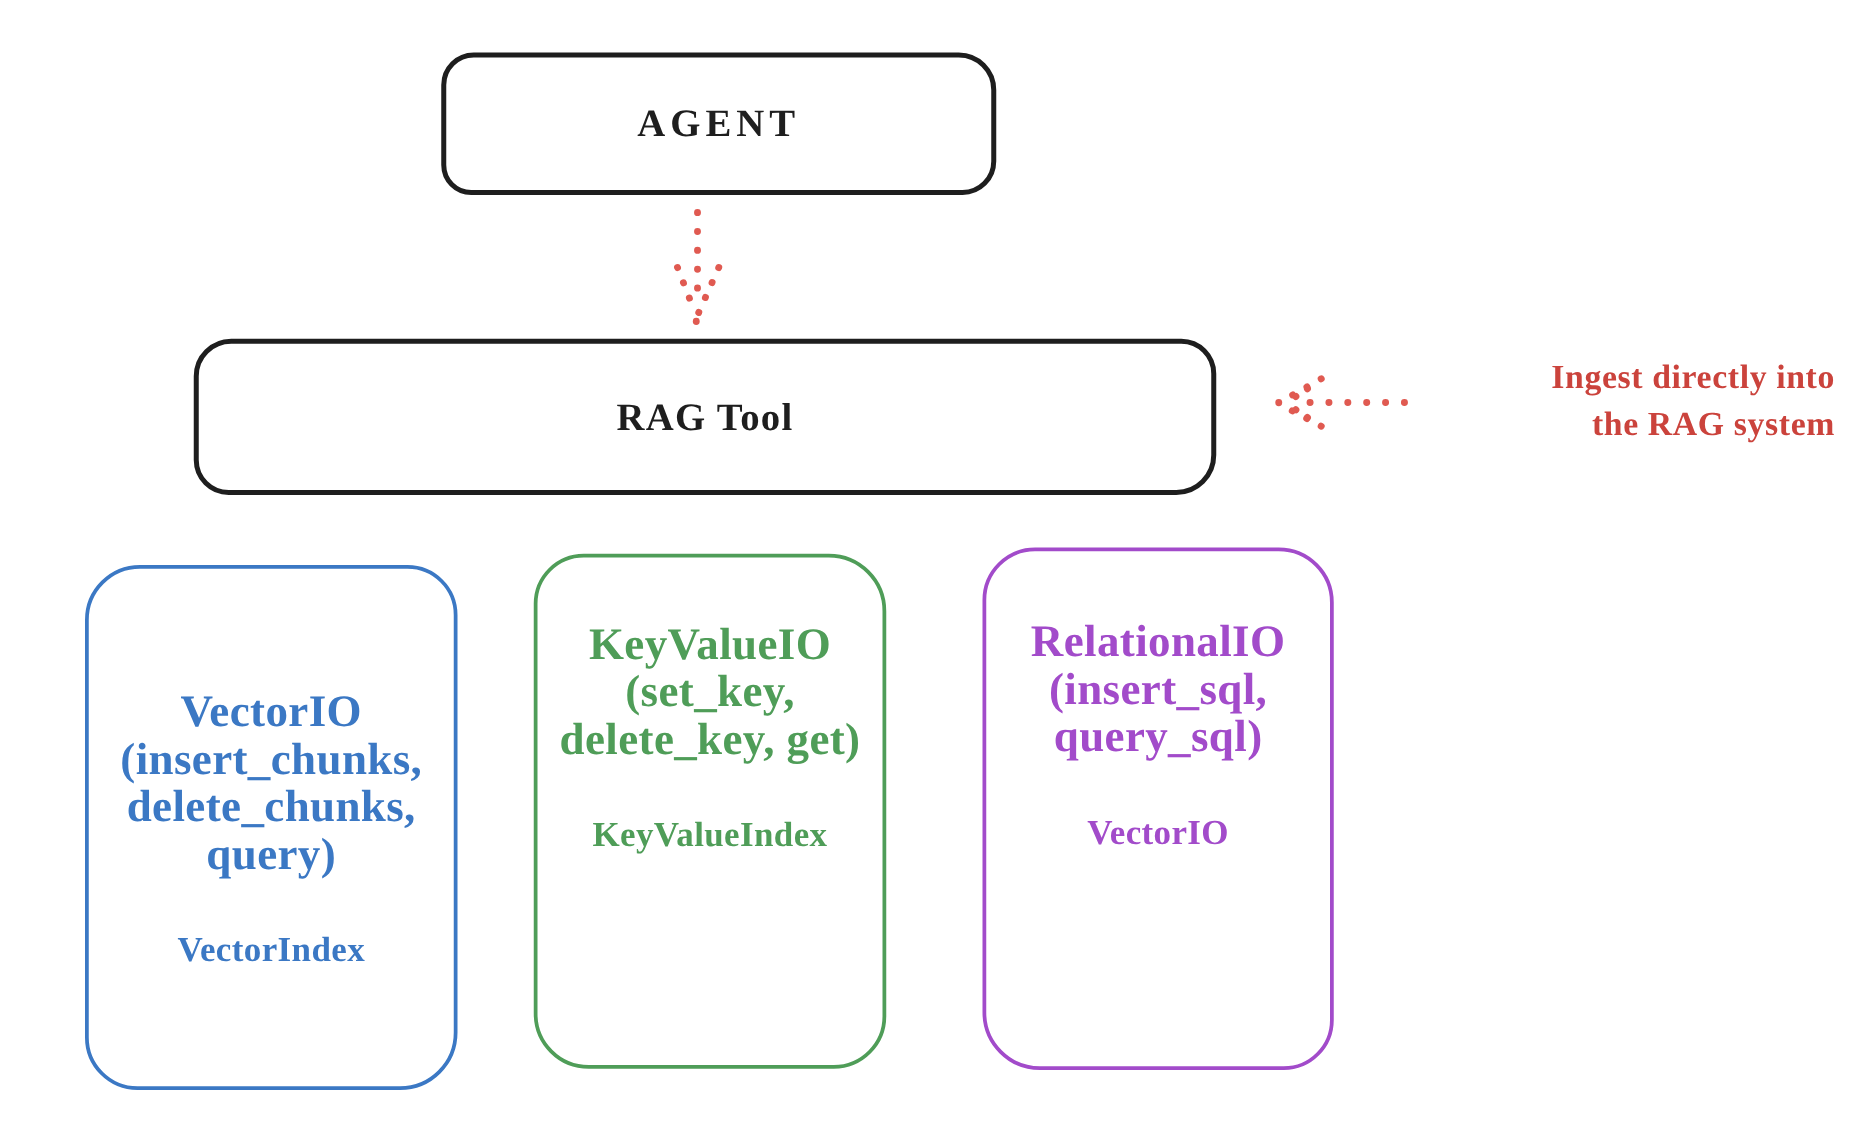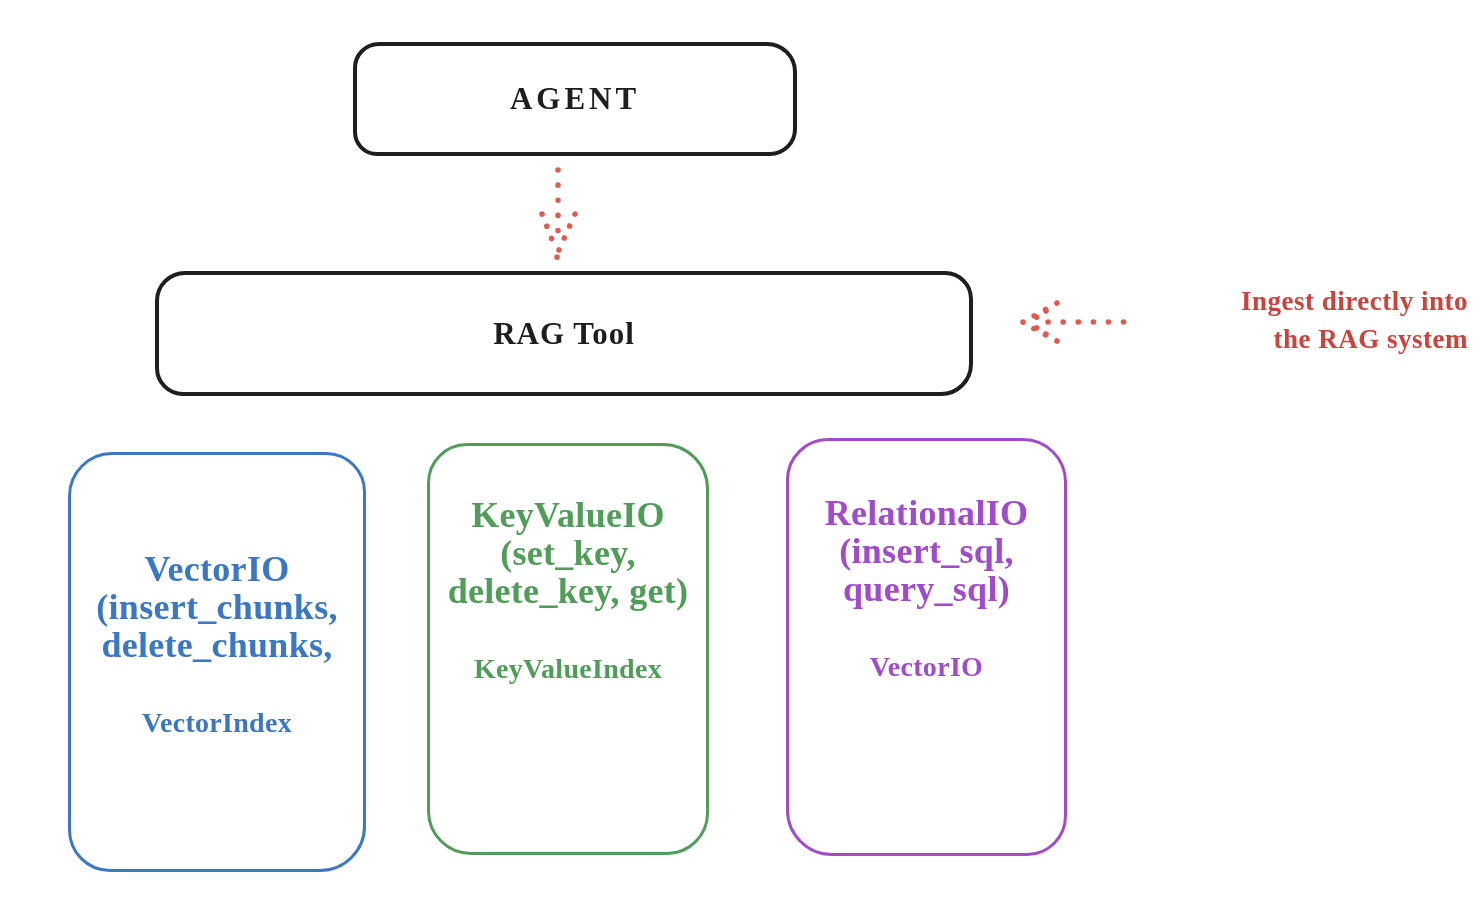--- a/index.html
+++ b/index.html
@@ -73,20 +73,21 @@
 
   <div class="annotation" style="color: rgb(203, 67, 60);">
     <div>Ingest directly into</div>
     <div>the RAG system</div>
   </div>
 
   <div class="storage storage-vector" style="color: rgb(59, 120, 196); border-color: rgb(59, 120, 196);">
     <div class="line">VectorIO</div>
     <div class="line">(insert_chunks,</div>
     <div class="line">delete_chunks,</div>
+    <div class="line">query)</div>
     <div class="footer">VectorIndex</div>
   </div>
 
   <div class="storage storage-keyvalue" style="color: rgb(79, 157, 88); border-color: rgb(79, 157, 88);">
     <div class="line">KeyValueIO</div>
     <div class="line">(set_key,</div>
     <div class="line">delete_key, get)</div>
     <div class="footer">KeyValueIndex</div>
   </div>
 

